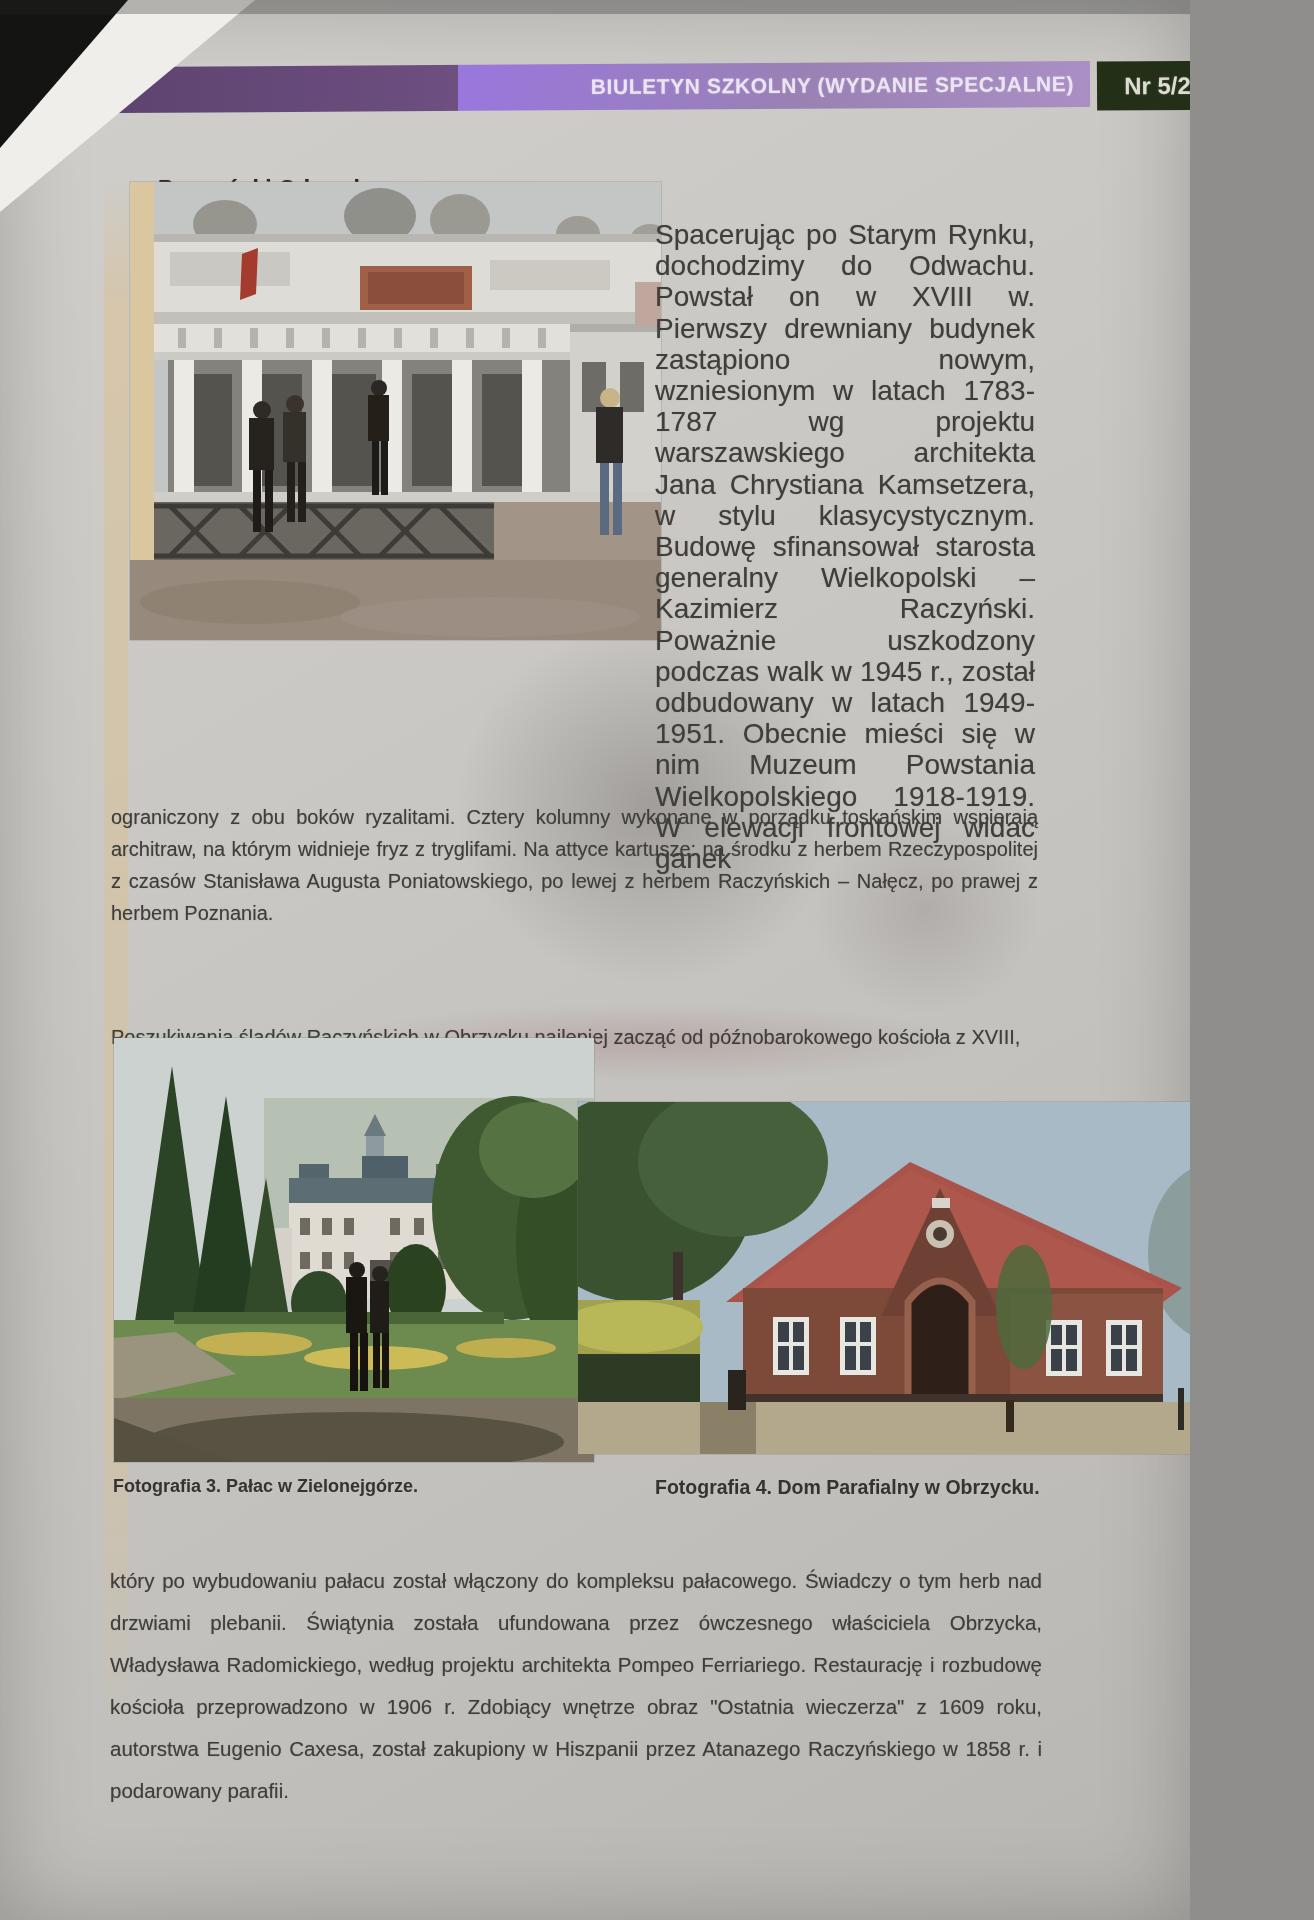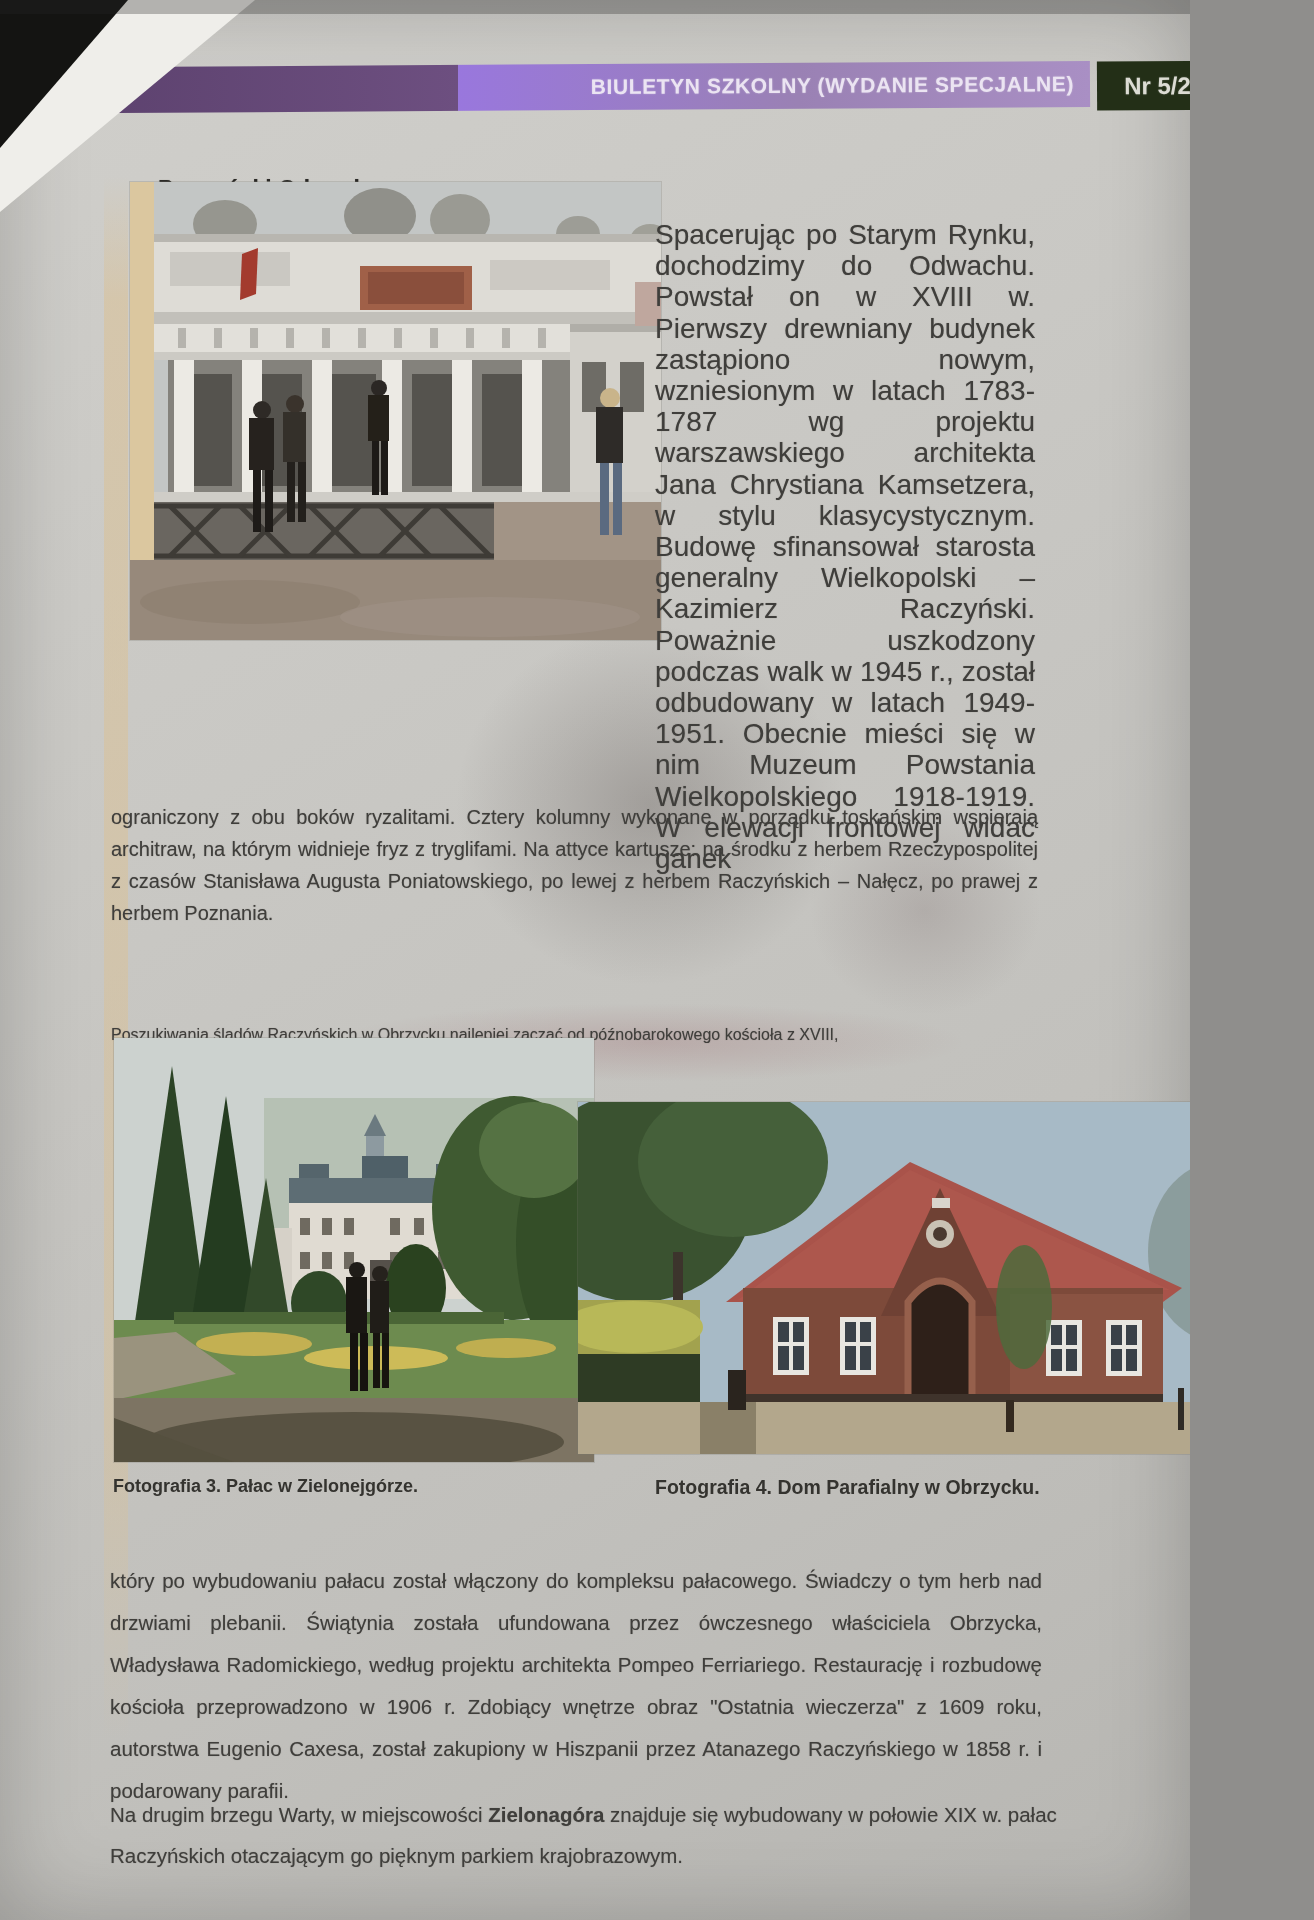--- a/index.html
+++ b/index.html
@@ -32,21 +32,21 @@
       color:#dcdcd4;font-size:24px;font-weight:bold;display:flex;align-items:center;justify-content:center;
       text-shadow:0 0 2px rgba(255,255,255,.25);transform:rotate(-.35deg);}
   
   .doc{color:#3f3e3b;text-shadow:0 0 1px rgba(70,68,64,.45);margin-top:32px;}
   #h1{left:158px;top:144px;font-size:23px;font-weight:bold;color:#2b2a27;}
   #col-right{left:655px;top:187px;width:380px;font-size:28px;line-height:31.2px;
       text-align:justify;text-align-last:justify;}
   #caption2{left:113px;top:646px;width:548px;font-size:19.5px;font-weight:bold;line-height:31px;color:#34332f;}
   #para1{left:111px;top:769px;width:927px;font-size:20px;line-height:32px;text-align:justify;}
   #h2{left:111px;top:960px;font-size:20.5px;font-weight:bold;color:#2d2c29;}
-  #intro2{left:111px;top:994px;width:930px;font-size:16px;}
+  #intro2{left:111px;top:994px;width:930px;font-size:20px;}
   #caption3{left:113px;top:1476px;font-size:18px;font-weight:bold;color:#34332f;}
   #caption4{left:655px;top:1476px;font-size:19.5px;font-weight:bold;color:#34332f;text-align:center;}
   #para2{left:110px;top:1528px;width:932px;font-size:20.5px;line-height:42px;text-align:justify;}
   #para3{left:110px;top:1762px;width:950px;font-size:20.5px;line-height:41px;}
   #page-num{left:1234px;top:1843px;font-size:20px;color:#474641;}
   figure{margin:0;}
   .photo{box-shadow:0 0 0 1px rgba(120,118,112,.25);}
   svg{display:block;}
 </style>
 </head>
@@ -292,22 +292,19 @@
       <rect x="428" y="298" width="8" height="32" fill="#33291f"></rect>
       <rect x="150" y="268" width="18" height="40" fill="#2a241e"></rect>
     </svg>
   </figure>
 
   <div class="abs" id="caption3">Fotografia 3. Pałac w Zielonejgórze.</div>
   <div class="abs" id="caption4">Fotografia 4. Dom Parafialny w Obrzycku.</div>
 
   <div class="abs doc" id="para2">który po wybudowaniu pałacu został włączony do kompleksu pałacowego. Świadczy o tym herb nad drzwiami plebanii. Świątynia została ufundowana przez ówczesnego właściciela Obrzycka, Władysława Radomickiego, według projektu architekta Pompeo Ferriariego. Restaurację i rozbudowę kościoła przeprowadzono w 1906 r. Zdobiący wnętrze obraz "Ostatnia wieczerza" z 1609 roku, autorstwa Eugenio Caxesa, został zakupiony w Hiszpanii przez Atanazego Raczyńskiego w 1858 r. i podarowany parafii.</div>
 
-  <div class="abs doc" id="para3">
-    <span>Na drugim brzegu Warty, w miejscowości </span><span style="font-weight:bold">Zielonagóra</span><span> znajduje się wybudowany w połowie XIX w. pałac Raczyńskich otaczającym go pięknym parkiem krajobrazowym.</span>
-  </div>
 
   <div class="abs doc" id="page-num">4</div>
 
   <div class="abs" id="corner-fold"></div>
   <div class="abs" id="corner-dark"></div>
   <div class="abs" id="top-edge"></div>
 </div>
 
 </body></html>

